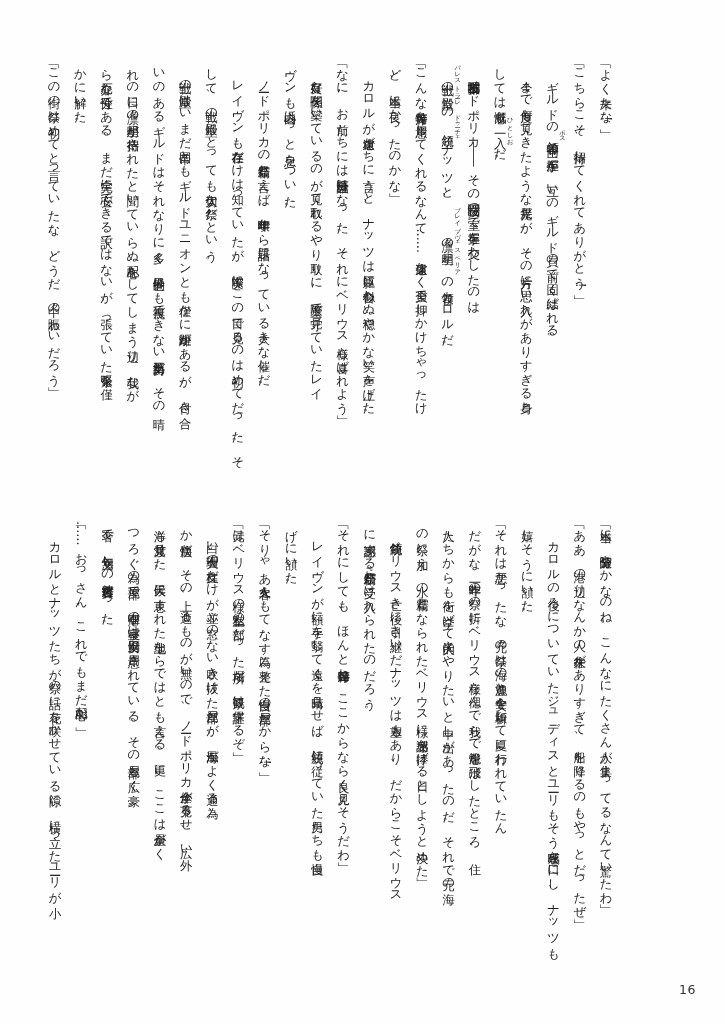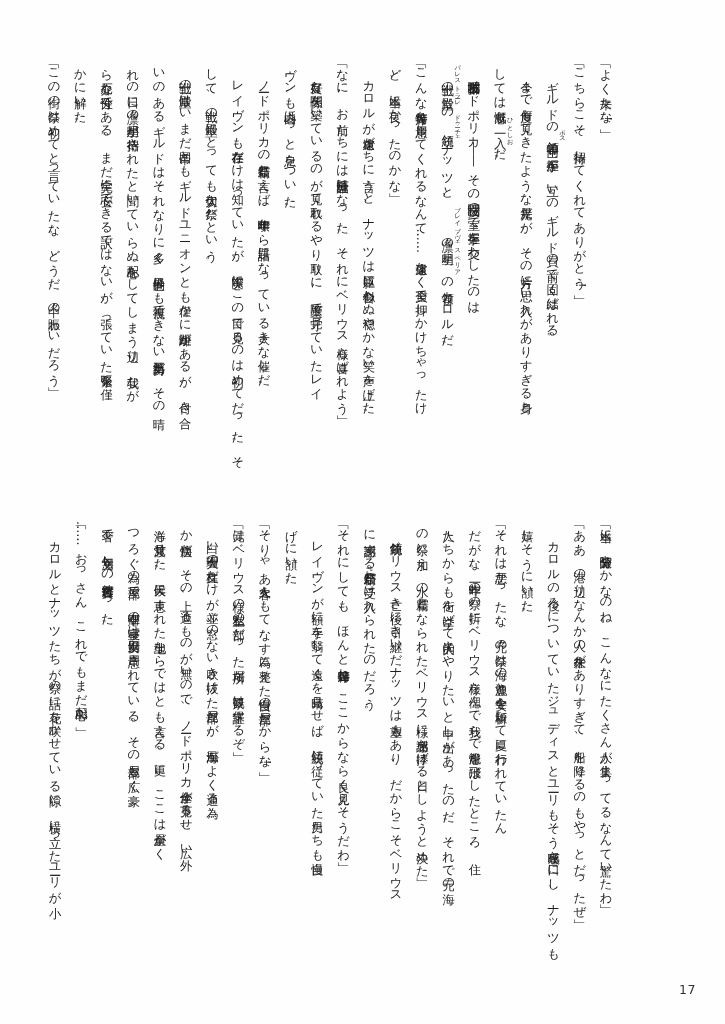--- a/index.html
+++ b/index.html
@@ -72,14 +72,14 @@
       <p class="para">「それは悪かったな。元々の祭は海の豊漁と安全を祈願して夏に行われていたん<br>だがな。一昨年の祭の折にベリウス様を偲んで我らで燈籠を飛ばしたところ、住<br>人たちからも街を挙げて大々的にやりたいと申し出があったのだ。それで元の海<br>の祭に加え、水の精霊となられたベリウス様に感謝を捧げる日としようと決めた」</p>
       <p class="para indent">前統領ベリウス亡き後に引き継いだナッツは人望もあり、だからこそベリウス<br>に感謝する『精霊祭』が受け入れられたのだろう。</p>
       <p class="para">「それにしても、ほんと特等席ねー。ここからなら良く見えそうだわ」</p>
       <p class="para indent">レイヴンが額に手を翳して遠くを見晴らせば、統領に従っていた男たちも自慢<br>げに頷いた。</p>
       <p class="para">「そりゃあ客人をもてなす為に整えた自慢の部屋だからな!」</p>
       <p class="para">「元はベリウス様の私室の一部だった場所だ。景観は保証するぞ」</p>
       <p class="para indent">白い大理石の支柱だけが並ぶ窓のない吹き抜けた部屋だが、海風がよく通る為<br>か快適だ。その上、遮るものが無いので、ノードポリカ全体が見下ろせ、広い外<br>洋も見渡せた。天候に恵まれた土地ならではとも言える。更に、ここは全員がく<br>つろぐ為の部屋で、滞在中の寝室は男女別に用意されている。その部屋も広く豪<br>奢で、文句無しの賓客待遇だった。</p>
       <p class="para">「……おっさん、これでもまだ心配か?」</p>
       <p class="para indent">カロルとナッツたちが祭の話に花を咲かせている隙に、横に立ったユーリが小</p>
     </div>
-  <div class="page-number">17</div>
+  <div class="page-number">16</div>
 </div>
 
 </body></html>

